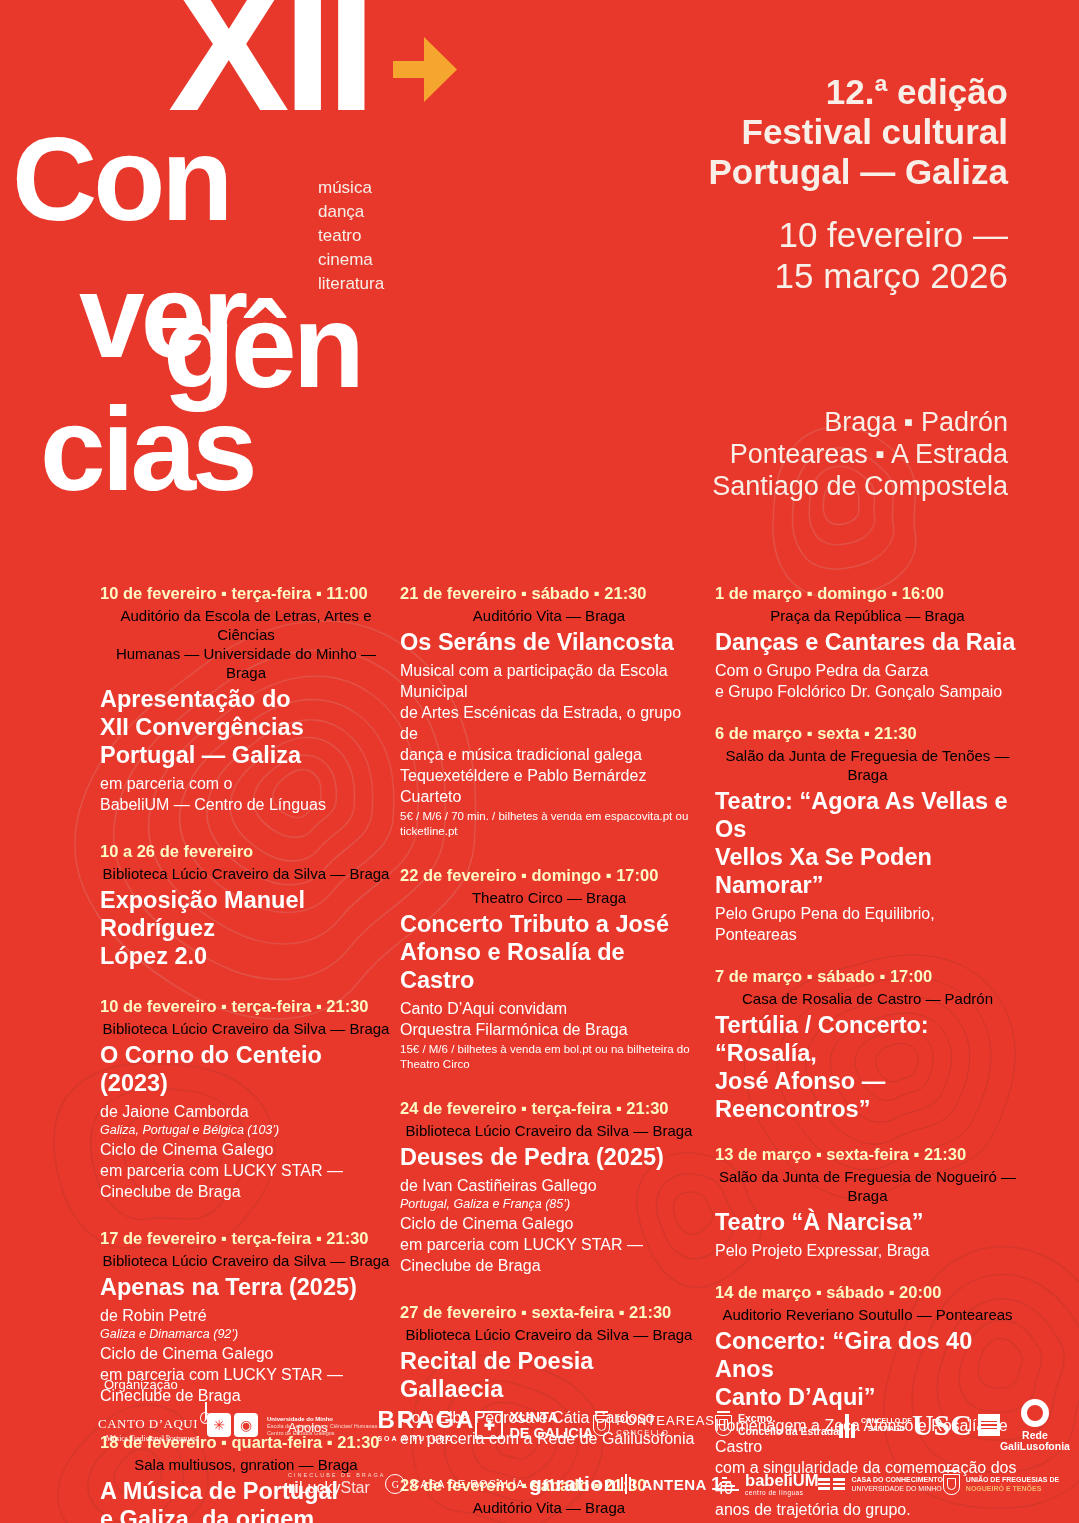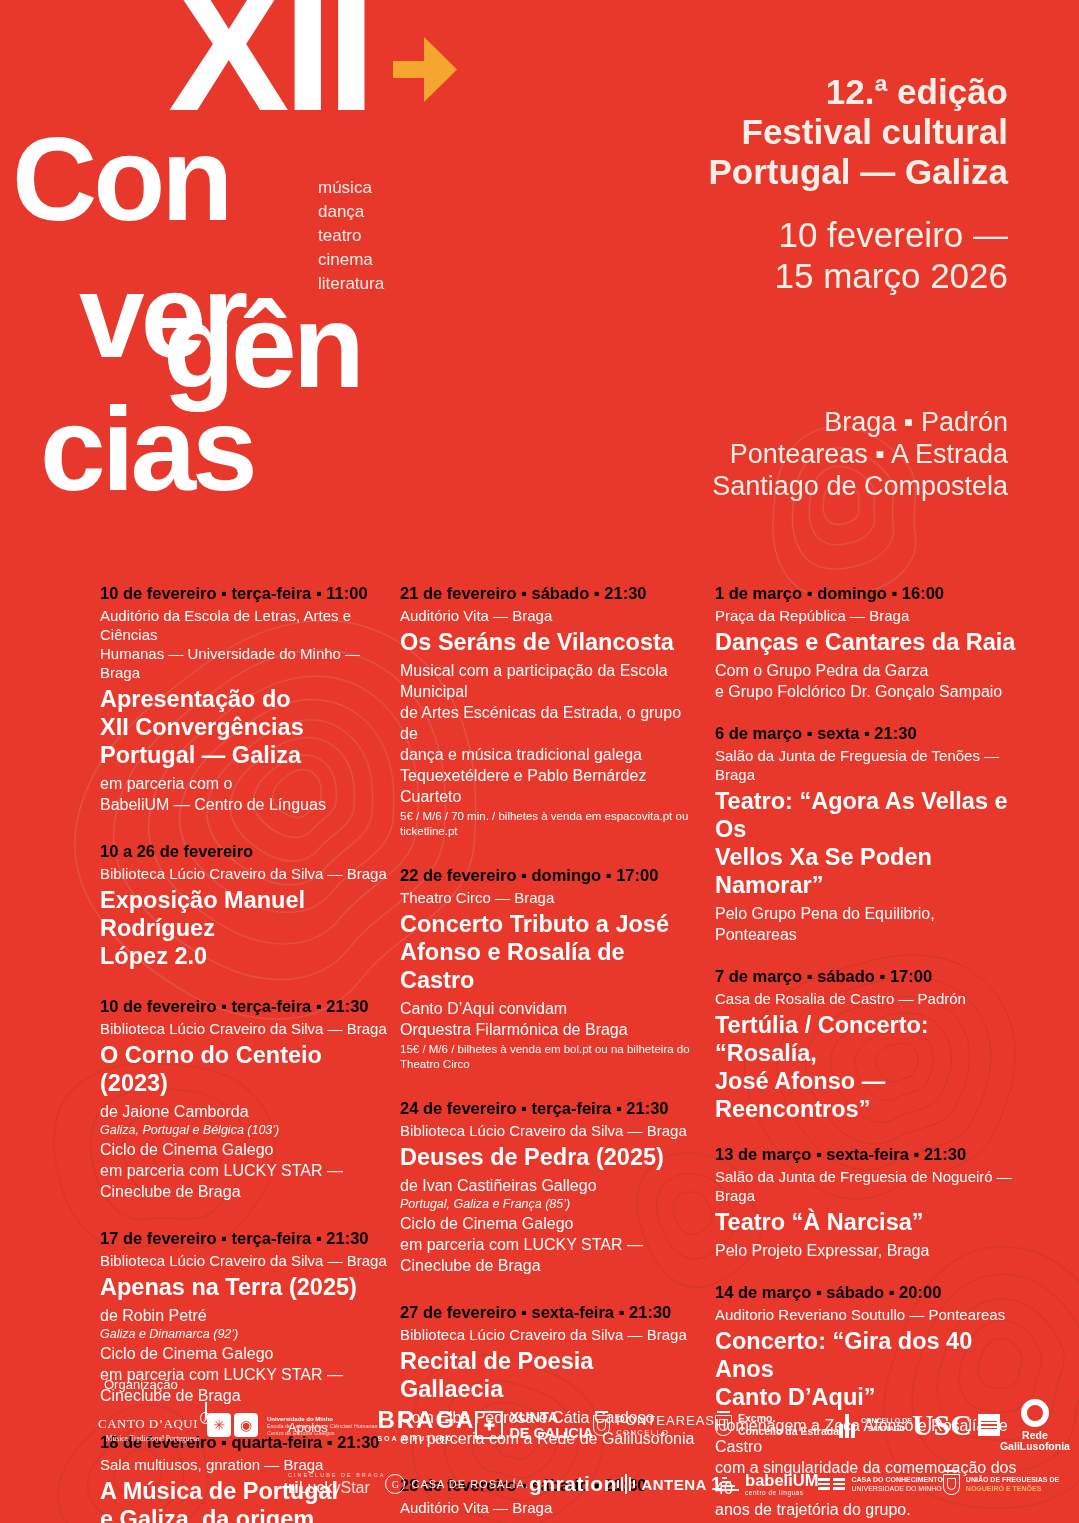--- a/index.html
+++ b/index.html
@@ -27,22 +27,22 @@
   .hdr-dates{top:214px;font-size:35px;font-weight:400;line-height:41px;}
   .hdr-cities{top:406px;font-size:27px;font-weight:400;line-height:32px;}
 
   
   .col{position:absolute;top:583px;}
   .col[data-col="0"]{left:100px;width:292px;}
   .col[data-col="1"]{left:400px;width:298px;}
   .col[data-col="2"]{left:704px;width:316px;}
   .event{margin-bottom:26px;}
   .col[data-col="2"] .event{margin-bottom:21px;margin-left:11px;}
-  .ev-date{color:#000000;font-weight:700;font-size:16.5px;line-height:20px;margin-bottom:3px;}
-  .ev-venue{color:#ffffff;font-size:15px;line-height:19px;white-space:pre-line;}
+  .ev-date{color:#fef9c3;font-weight:700;font-size:16.5px;line-height:20px;margin-bottom:3px;}
+  .ev-venue{color:#000000;font-size:15px;line-height:19px;white-space:pre-line;text-align:center;}
   .ev-title{color:#fff;font-weight:700;font-size:23.5px;line-height:28px;margin:3px 0 4px;white-space:pre-line;}
   .ev-body{color:#fff;font-size:16px;line-height:21px;white-space:pre-line;}
   .ev-italic{color:#fff;font-size:12.5px;font-style:italic;line-height:17px;white-space:pre-line;}
   .ev-fine{color:#fff;font-size:11.5px;line-height:15px;margin-top:2px;white-space:pre-line;}
 
   
   .f-label{color:#fff;font-size:13px;}
   .lbl-org{left:104px;top:1377px;} .lbl-apo{left:288px;top:1420px;}
   .logo-row{position:absolute;display:flex;align-items:center;justify-content:space-between;z-index:1;}
   .row1{left:98px;top:1394px;width:890px;height:62px;}

